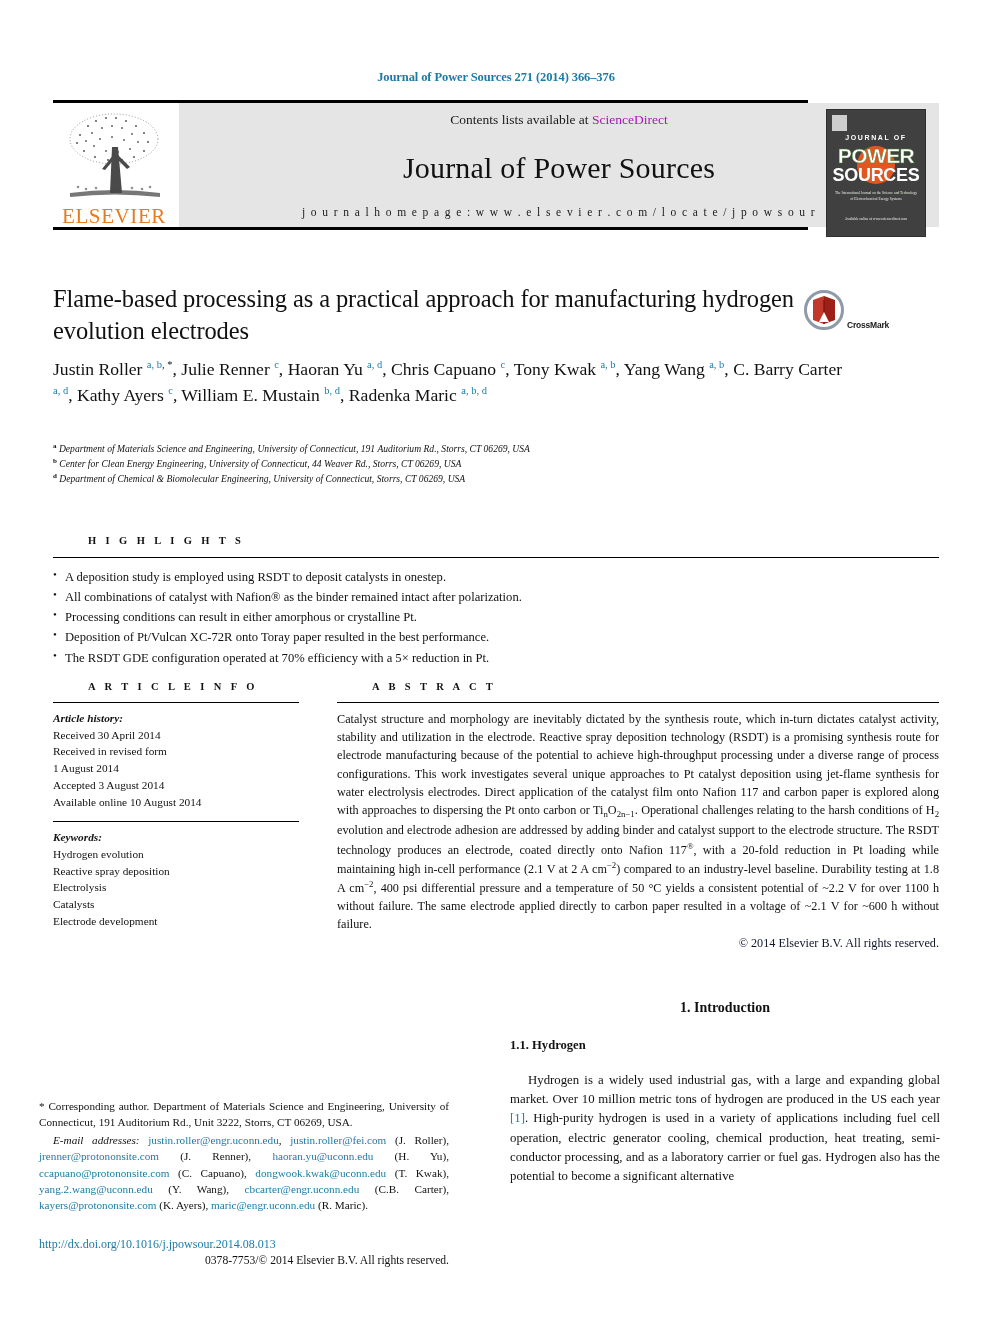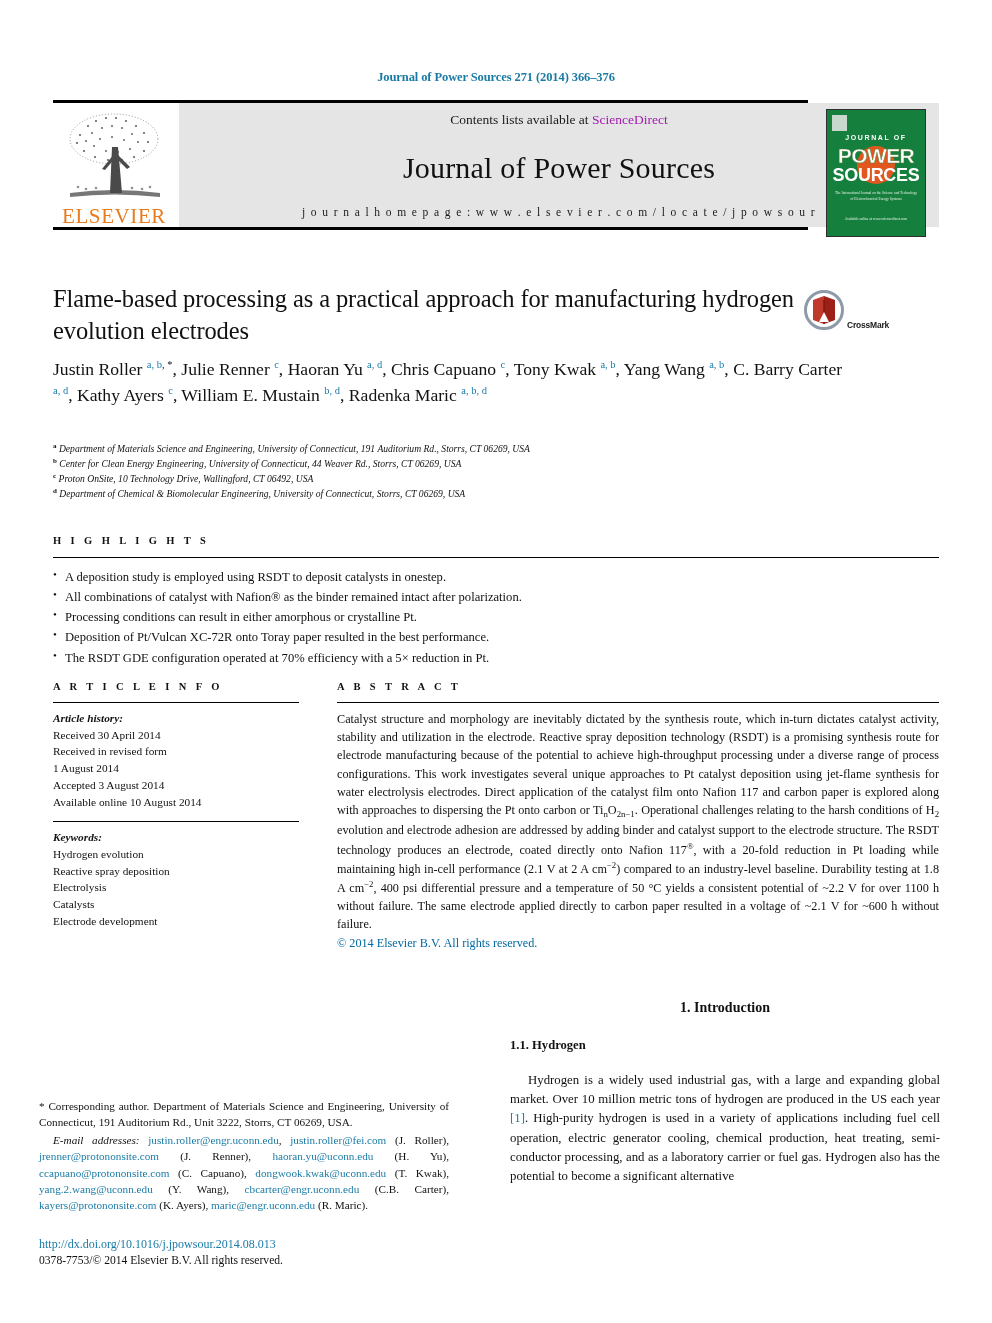--- a/index.html
+++ b/index.html
@@ -107,21 +107,21 @@
   .cover-wrap {
     position: absolute;
     top: 9px;
     left: 773px;
     width: 100px;
     height: 128px;
   }
   .cover {
     width: 100px;
     height: 128px;
-    background: #15803d;
+    background: #404040;
     border: 1px solid #2f2f2f;
     box-sizing: border-box;
     position: relative;
     overflow: hidden;
   }
   .cover .elsev-mini {
     position: absolute;
     left: 5px; top: 5px;
     width: 15px; height: 16px;
     background: #e8e8e8;
@@ -256,20 +256,21 @@
     top: 535px;
     left: 53px;
     width: 886px;
   }
   .sec-head {
     font-family: "Liberation Serif", serif;
     font-weight: bold;
     font-size: 10.5px;
     letter-spacing: 3.4px;
     color: #111;
+    margin-left: 35px;
   }
   .hr-thin {
     border-top: 1.6px solid #000;
     margin-top: 11px;
     margin-bottom: 9px;
   }
   ul.hl {
     list-style: none;
     margin: 0;
     padding: 0;
@@ -322,23 +323,23 @@
   }
   .abstract-text {
     font-size: 12.2px;
     line-height: 1.49;
     text-align: justify;
     color: #111;
     margin: 0;
   }
   .copyright {
     font-size: 12.2px;
-    text-align: left;
+    text-align: right;
     margin-top: 2px;
-    color: #0369a1;
+    color: #0f172a;
   }
 
   
   .col-left {
     position: absolute;
     top: 1098px;
     left: 39px;
     width: 410px;
   }
   .col-right {
@@ -361,20 +362,21 @@
   }
   .doi-line {
     margin-top: 24px;
     font-size: 12px;
     color: #1a7ba6;
   }
   .issn-line {
     font-size: 11.6px;
     color: #111;
     margin-top: 2px;
+    text-align: right;
   }
   h2.secnum {
     font-size: 14px;
     font-weight: bold;
     margin: 0 0 22px 0;
     color: #111;
     text-align: center;
   }
   h3.subsec {
     font-size: 12.6px;
@@ -494,21 +496,20 @@
       <path d="M20 22 L25 32 L15 32 Z" fill="#ffffff"></path>
     </svg>
     <span class="crossmark-label">CrossMark</span>
   </div>
 
   <div class="authors">Justin Roller <sup>a, b</sup><sup class="star">, *</sup>, Julie Renner <sup>c</sup>, Haoran Yu <sup>a, d</sup>, Chris Capuano <sup>c</sup>, Tony Kwak <sup>a, b</sup>, Yang Wang <sup>a, b</sup>, C. Barry Carter <sup>a, d</sup>, Kathy Ayers <sup>c</sup>, William E. Mustain <sup>b, d</sup>, Radenka Maric <sup>a, b, d</sup></div>
 
   <div class="affils">
     <div><sup>a</sup> <span>Department of Materials Science and Engineering, University of Connecticut, 191 Auditorium Rd., Storrs, CT 06269, USA</span></div>
     <div><sup>b</sup> <span>Center for Clean Energy Engineering, University of Connecticut, 44 Weaver Rd., Storrs, CT 06269, USA</span></div>
-    <div><sup>c</sup> <span>Proton OnSite, 10 Technology Drive, Wallingford, CT 06492, USA</span></div>
     <div><sup>d</sup> <span>Department of Chemical &amp; Biomolecular Engineering, University of Connecticut, Storrs, CT 06269, USA</span></div>
   </div>
 
   <div class="highlights">
     <div class="sec-head">H I G H L I G H T S</div>
     <div class="hr-thin"></div>
     <ul class="hl">
       <li>A deposition study is employed using RSDT to deposit catalysts in onestep.</li>
       <li>All combinations of catalyst with Nafion® as the binder remained intact after polarization.</li>
       <li>Processing conditions can result in either amorphous or crystalline Pt.</li>

